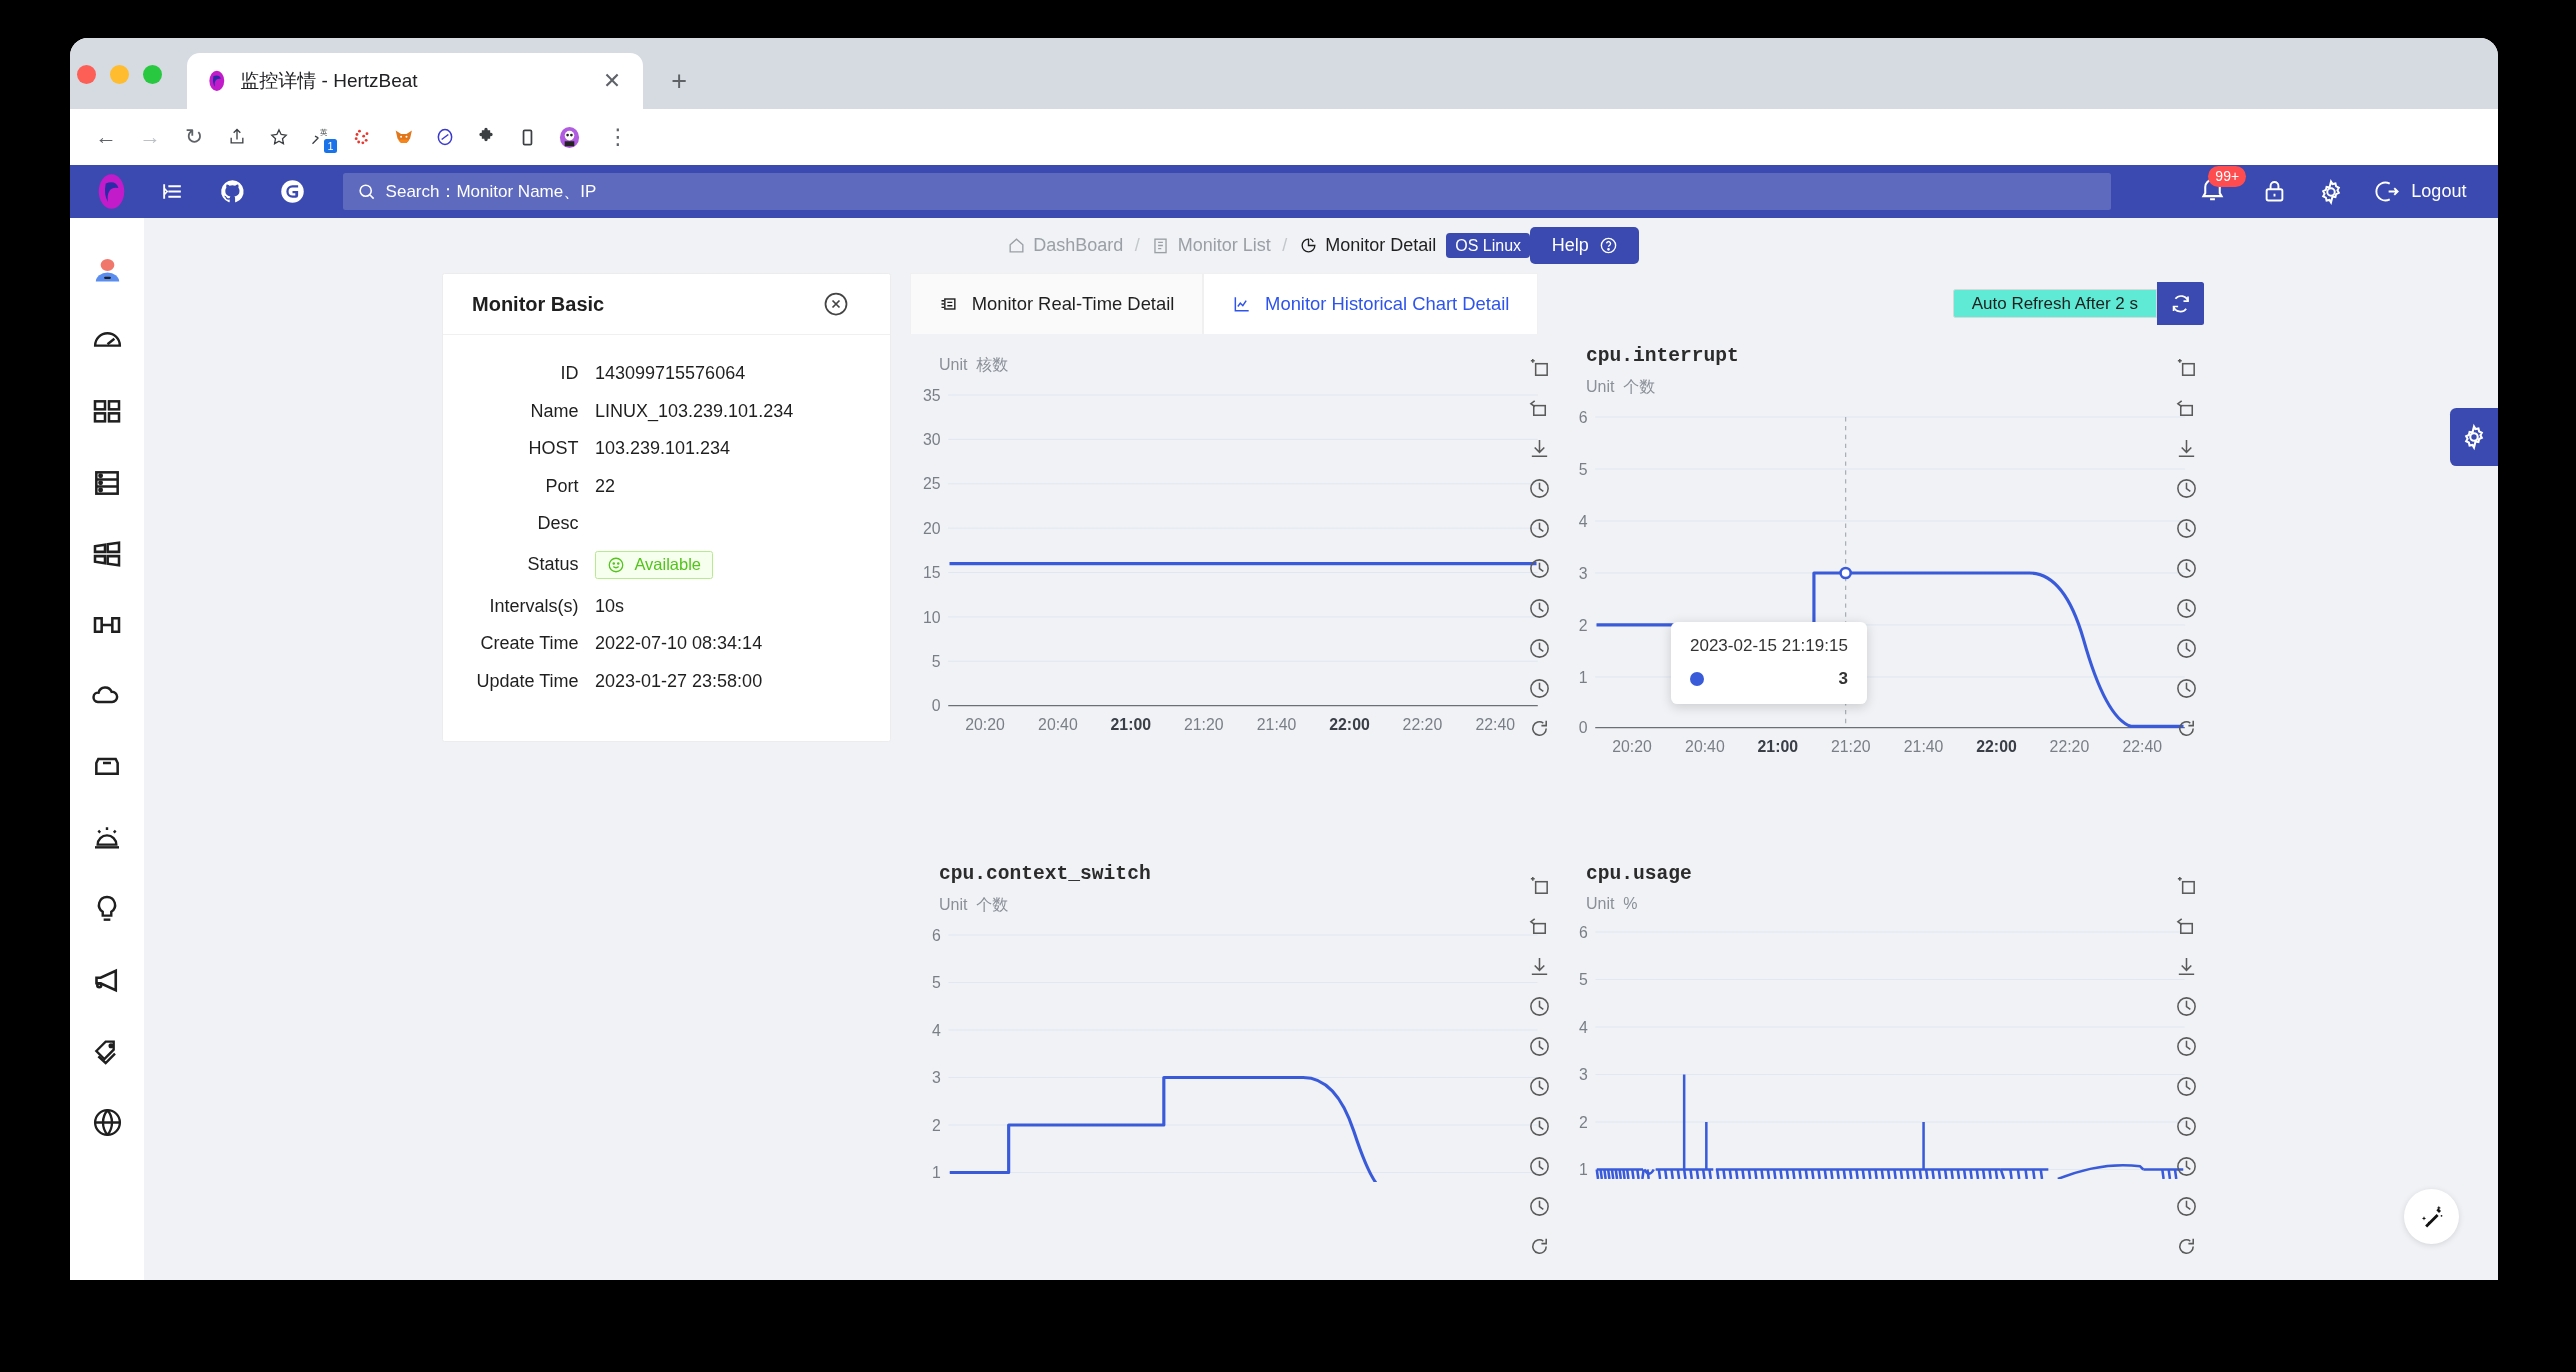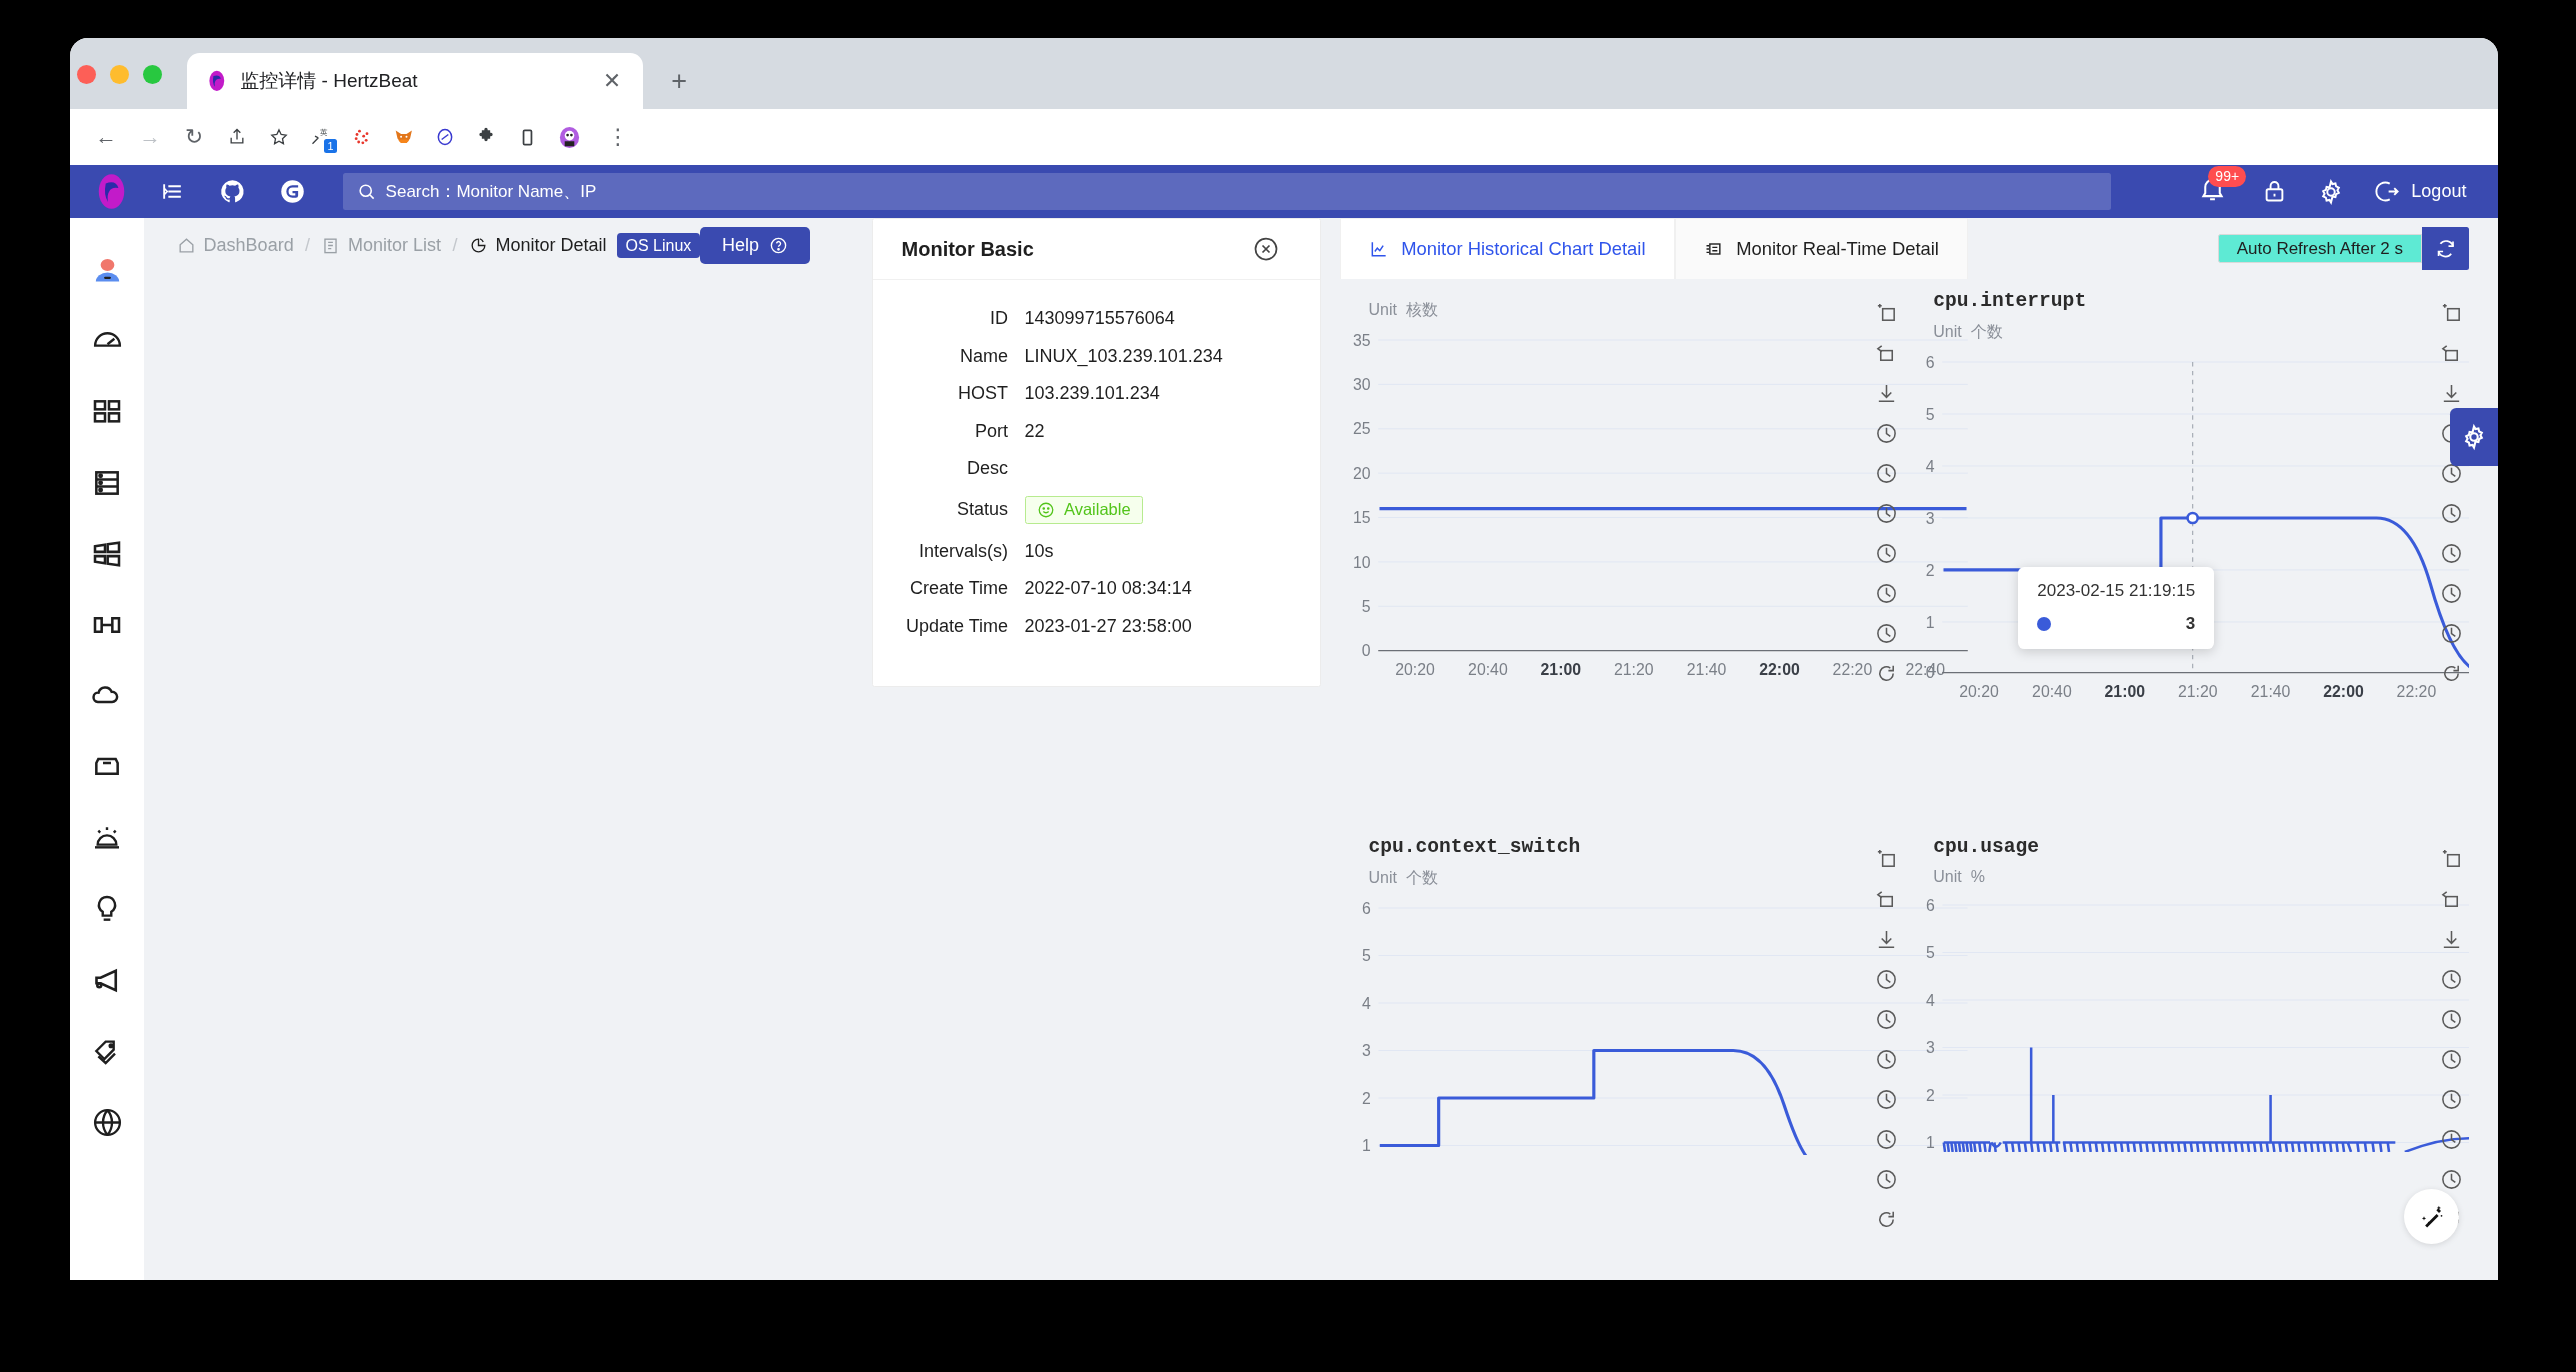--- a/index.html
+++ b/index.html
@@ -99,21 +99,21 @@
   .bodyrow { flex: 1; display: flex; min-height: 0; }
   .sidebar {
     width: 74px; background: #fff; flex: none;
     display: flex; flex-direction: column; align-items: center;
     padding-top: 16.5px; gap: 0;
   }
   .sbitem {
     width: 74px; height: 71px; display: flex; align-items: center;
     justify-content: center; color: #1f1f1f;
   }
-  .content { flex: 1; display: flex; flex-direction: row; min-width: 0; position: relative; }
+  .content { flex: 1; display: flex; flex-direction: column; min-width: 0; position: relative; align-items: center; }
   .crumbbar {
     height: 55px; background: #f0f2f5; display: flex; align-items: center;
     padding: 0 29px 0 33px; gap: 0;
   }
   .crumb { display: flex; align-items: center; gap: 7.6px; font-size: 18px; color: #9aa0a6; }
   .crumb.active { color: #1f1f1f; }
   .sep { color: #c3c7cc; font-size: 18px; margin: 0 11.4px; }
   .oschip {
     background: #3a4ab0; color: #fff; font-size: 16px; border-radius: 3.8px;
     padding: 3.2px 9px; margin-left: 10px;
@@ -548,33 +548,33 @@
                 <div class="frow">
                   <span class="flabel">Update Time</span>
                   <span class="fvalue">2023-01-27 23:58:00</span>
                 </div>
               </div>
             </div>
           </div>
 
           <div class="rightcol">
             <div class="tabsrow">
+              <div class="mtab">
+                <svg width="20" height="20" viewBox="0 0 24 24" fill="none" stroke="#1f1f1f" stroke-width="1.7">
+                    <rect x="7" y="6" width="12" height="12"></rect>
+                    <path d="M3 8h3M3 12h3M3 16h3M10 10h6M10 14h6"></path>
+                  </svg>
+                <span>Monitor Real-Time Detail</span>
+              </div>
               <div class="mtab on">
                 <svg width="20" height="20" viewBox="0 0 24 24" fill="none" stroke="#2f54eb" stroke-width="1.8">
                     <path d="M4 4v16h16"></path>
                     <path d="M7 15l3-4 3 3 4-6"></path>
                   </svg>
                 <span>Monitor Historical Chart Detail</span>
-              </div>
-              <div class="mtab">
-                <svg width="20" height="20" viewBox="0 0 24 24" fill="none" stroke="#1f1f1f" stroke-width="1.7">
-                    <rect x="7" y="6" width="12" height="12"></rect>
-                    <path d="M3 8h3M3 12h3M3 16h3M10 10h6M10 14h6"></path>
-                  </svg>
-                <span>Monitor Real-Time Detail</span>
               </div>
               <div class="refreshwrap">
                 <div class="refreshsel">
                   <span>Auto Refresh After 2 s</span>
                 </div>
                 <div class="refreshbtn">
                   <svg width="21.6" height="21.6" viewBox="0 0 24 24" fill="none" stroke="#fff" stroke-width="1.9">
                       <path d="M20 9A8 8 0 006 6.5M4 15a8 8 0 0014 2.5"></path>
                       <path d="M20 4v5h-5M4 20v-5h5"></path>
                     </svg>

